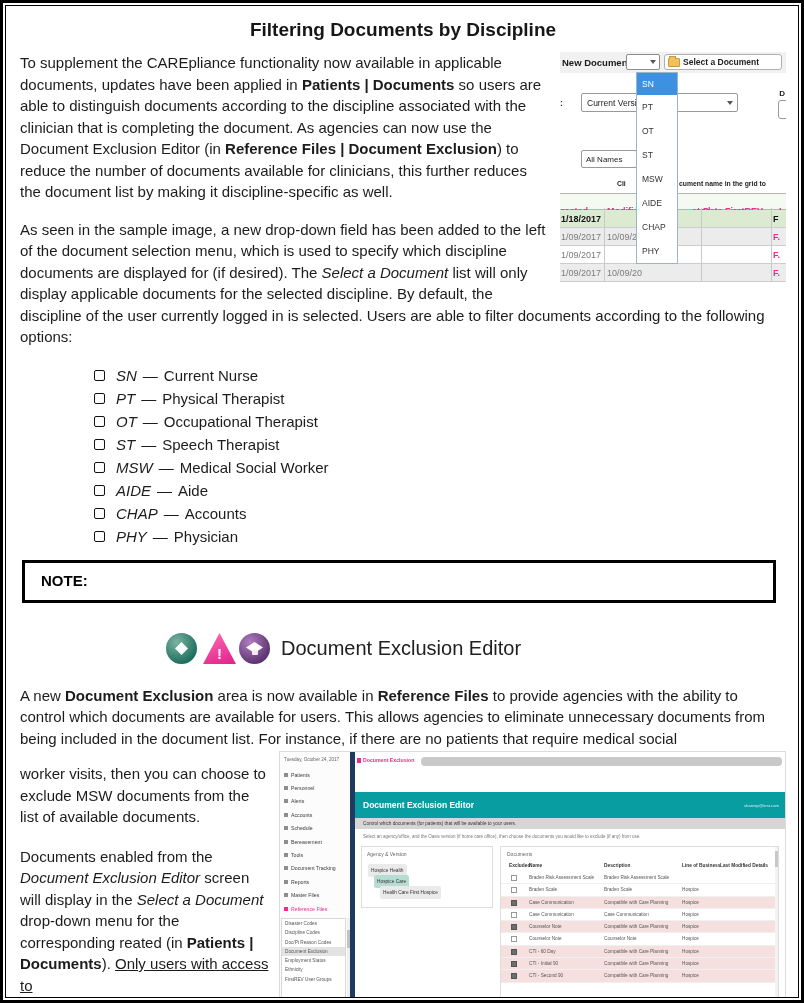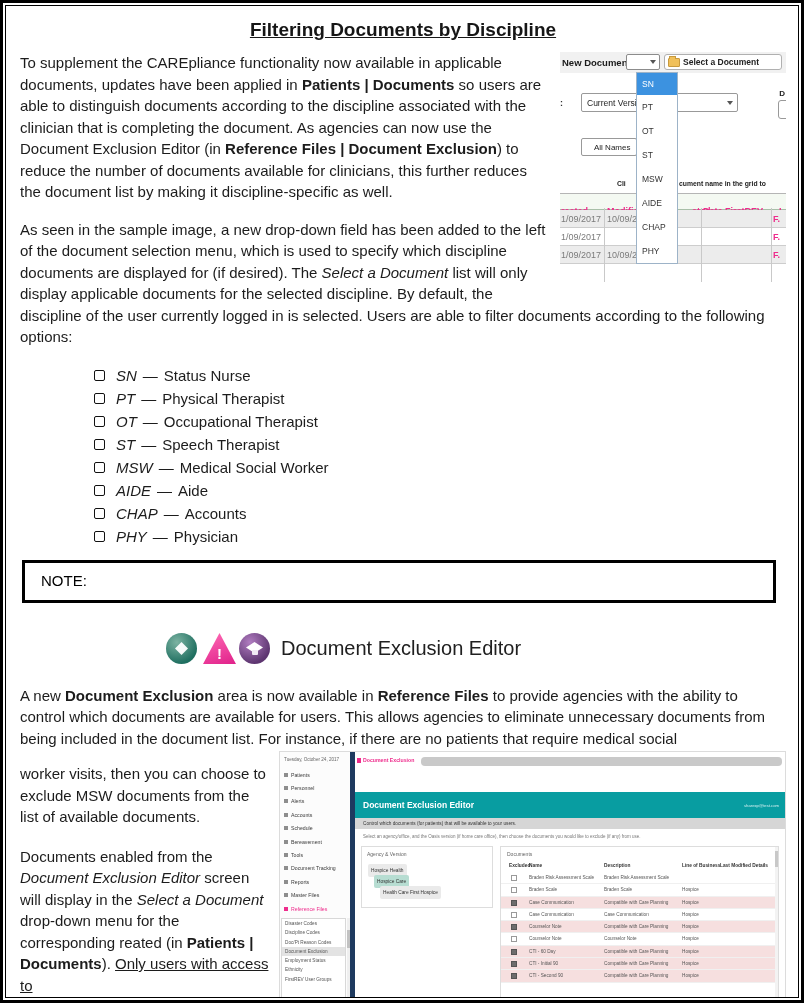--- a/index.html
+++ b/index.html
@@ -1,37 +1,37 @@
 <!DOCTYPE html>
 <html style="--teal: #089DA1; --magenta: #EE2C8C; --selection_blue: #3C92E0; --navy: #1E3A5F; --green_row: #DCEAD2; --excluded_pink: #F6DFDF; --folder_gold: #F0C05A;"><head>
 <meta charset="utf-8">
 <style>
   html,body{margin:0;padding:0;background:#fff;}
   .page{width:804px;height:1003px;box-sizing:border-box;border:3px solid #000;padding:2px;background:#fff;
         font-family:"Liberation Sans","DejaVu Sans",sans-serif;}
   .inner{border:1px solid #000;height:100%;box-sizing:border-box;padding:4px 12px 0 14px;overflow:hidden;position:relative;}
-  h1.title{font-size:19px;font-weight:600;text-align:center;margin:9px 0 11px;color:#161616;text-decoration:underline;}
+  h1.title{font-size:19px;font-weight:600;text-align:center;margin:9px 0 11px;color:#161616;}
   .body{font-size:15px;line-height:21.5px;color:#1c1c1c;margin:0 0 16px;}
   .body b{font-weight:700;}
   .it{font-style:italic;}
   .ul{text-decoration:underline;}
   .p3a{margin:16px 0 2px;}
   .p3b{margin:14px 0 18px;}
 
   
   .bullets{margin:0 0 12px 74px;}
   .bullet-row{display:flex;align-items:center;height:23px;}
   .sq{width:9px;height:9px;border:1.6px solid #111;border-radius:2px;margin-right:11px;flex:none;}
   .abbr{font-style:italic;font-size:15px;color:#1c1c1c;}
   .dash{margin:0 6px;font-size:15px;color:#1c1c1c;}
   .bname{font-size:15px;color:#1c1c1c;}
 
   
   .notebox{display:flex;border:3px solid #000;margin:4px 10px 26px 2px;padding:9px 12px 11px 16px;}
-  .note-label{font-weight:400;font-size:15px;margin-right:8px;white-space:nowrap;}
+  .note-label{font-weight:700;font-size:15px;margin-right:8px;white-space:nowrap;}
   .note-text{font-size:15px;line-height:22px;max-width:660px;}
 
   
   .sect{display:flex;align-items:center;margin:0 0 12px 146px;height:40px;}
   .icon-circle{width:31px;height:31px;border-radius:50%;position:relative;flex:none;}
   .ic1{background:radial-gradient(circle at 35% 30%,#7cb3a2,#1f6f60 72%);margin-right:3px;}
   .ic1::after{content:"";position:absolute;left:9px;top:9px;width:13px;height:13px;background:#fff;
               clip-path:polygon(50% 0,100% 50%,50% 100%,0 50%);opacity:.95;}
   .ic2{width:33px;height:31px;background:linear-gradient(160deg,#ff6cb5,#e0218a);
        clip-path:polygon(50% 0,100% 100%,0 100%);display:flex;align-items:flex-end;justify-content:center;
@@ -54,22 +54,22 @@
              background:#fff;display:flex;align-items:center;padding-left:3px;font-size:8.5px;color:#222;font-weight:600;box-sizing:border-box;}
   .folder{width:10px;height:7px;background:var(--folder_gold,#F0C05A);border:1px solid #c89a3e;border-radius:1px;
           position:relative;display:inline-block;margin-right:3px;flex:none;}
   .folder::before{content:"";position:absolute;left:0;top:-3px;width:5px;height:2px;background:var(--folder_gold,#F0C05A);border:1px solid #c89a3e;border-bottom:none;}
   .s1-colon{position:absolute;left:0;top:46px;font-size:9px;font-weight:700;color:#333;}
   .s1-version{position:absolute;left:21px;top:41px;width:157px;height:19px;border:1px solid #999;border-radius:2px;background:#fff;
               font-size:8.5px;color:#222;display:flex;align-items:center;padding-left:5px;box-sizing:border-box;}
   .s1-version .caret{margin-left:auto;margin-right:4px;}
   .s1-dfrag{position:absolute;right:1px;top:37px;font-size:8px;font-weight:700;color:#222;}
   .s1-cutbox{position:absolute;left:218px;top:48px;width:20px;height:17px;border:1px solid #999;border-radius:3px;background:#fff;}
-  .s1-allnames{position:absolute;left:21px;top:86px;width:56px;height:18px;border:1px solid #999;border-radius:2px;background:#fff;
-               font-size:8px;color:#222;line-height:18px;padding-left:12px;box-sizing:border-box;}
+  .s1-allnames{position:absolute;left:21px;top:98px;width:56px;height:18px;border:1px solid #999;border-radius:2px;background:#fff;
+               font-size:8px;color:#222;line-height:18px;padding-left:4px;box-sizing:border-box;}
   .s1-capl{position:absolute;left:57px;top:128px;font-size:6.8px;font-weight:700;color:#222;}
   .s1-capr{position:absolute;left:119px;top:128px;font-size:6.8px;font-weight:700;color:#222;white-space:nowrap;}
   .s1-table{position:absolute;left:0;top:141px;width:226px;height:89px;}
   .s1-headrow{position:relative;height:15px;background:#f4f9f2;border-top:1px solid #b5b5b5;border-bottom:1px solid #a8bfa8;}
   .s1h{position:absolute;top:2px;font-size:9px;font-weight:700;color:var(--magenta,#EE2C8C);text-decoration:underline;white-space:nowrap;margin-top:10px;}
   .h0{left:1px;}.h1{left:47px;}.h2{left:132px;}.h3{left:143px;}.h4{left:219px;}
   .s1-row{position:relative;height:17px;border-bottom:1px solid #cdcdcd;font-size:9px;color:#7b7b7b;background:#fff;}
   .s1-row .c0{position:absolute;left:1px;top:4px;white-space:nowrap;}
   .s1-row .c1{position:absolute;left:47px;top:4px;white-space:nowrap;}
   .s1-row .cf{position:absolute;left:213px;top:4px;color:var(--magenta,#EE2C8C);font-weight:700;}
@@ -165,20 +165,25 @@
     <div class="s1-table">
       <div class="s1-headrow">
         <span class="s1h h0">reated</span>
         <span class="s1h h1">Modifie</span>
         <span class="s1h h2">ated</span>
         <span class="s1h h3">Date FirstREV</span>
         <span class="s1h h4">L</span>
       </div>
       <div class="s1-rows">
 
+          <div class="s1-row r-green">
+            <span class="c0">1/18/2017</span>
+            <span class="c1"></span>
+            <span class="cf">F</span>
+          </div>
 
           <div class="s1-row r-alt">
             <span class="c0">1/09/2017</span>
             <span class="c1">10/09/20</span>
             <span class="cf">F.</span>
           </div>
 
           <div class="s1-row">
             <span class="c0">1/09/2017</span>
             <span class="c1"></span>
@@ -212,21 +217,21 @@
   <p class="body"><span>To supplement the CAREpliance functionality now available in applicable documents, updates have been applied in </span><b>Patients | Documents</b><span> so users are able to distinguish documents according to the discipline associated with the clinician that is completing the document. As agencies can now use the Document Exclusion Editor (in </span><b>Reference Files | Document Exclusion</b><span>) to reduce the number of documents available for clinicians, this further reduces the document list by making it discipline-specific as well.</span></p>
 
   <p class="body"><span>As seen in the sample image, a new drop-down field has been added to the left of the document selection menu, which is used to specify which discipline documents are displayed for (if desired). The </span><span class="it">Select a Document</span><span> list will only display applicable documents for the selected discipline. By default, the discipline of the user currently logged in is selected. Users are able to filter documents according to the following options:</span></p>
 
   <div class="bullets">
 
       <div class="bullet-row">
         <span class="sq"></span>
         <span class="abbr">SN</span>
         <span class="dash">—</span>
-        <span class="bname">Status Nurse</span>
+        <span class="bname">Current Nurse</span>
       </div>
 
       <div class="bullet-row">
         <span class="sq"></span>
         <span class="abbr">PT</span>
         <span class="dash">—</span>
         <span class="bname">Physical Therapist</span>
       </div>
 
       <div class="bullet-row">

